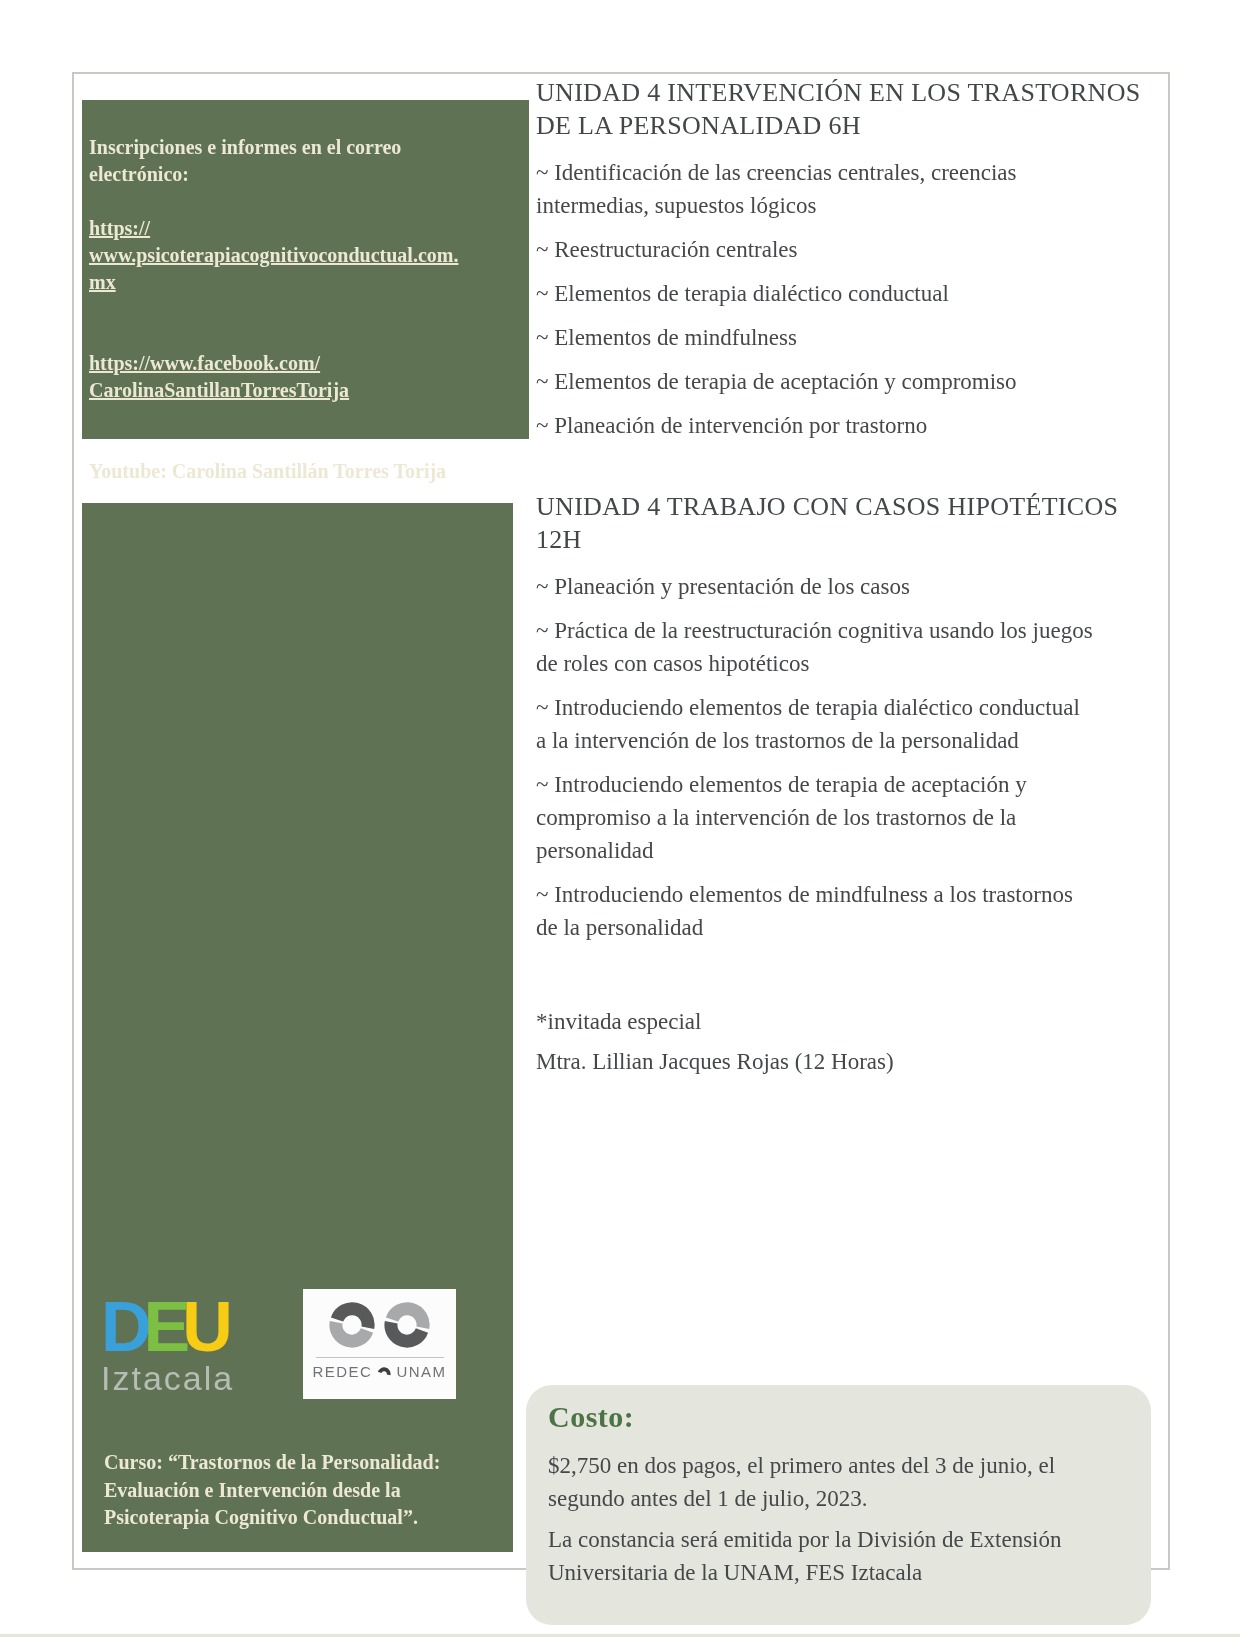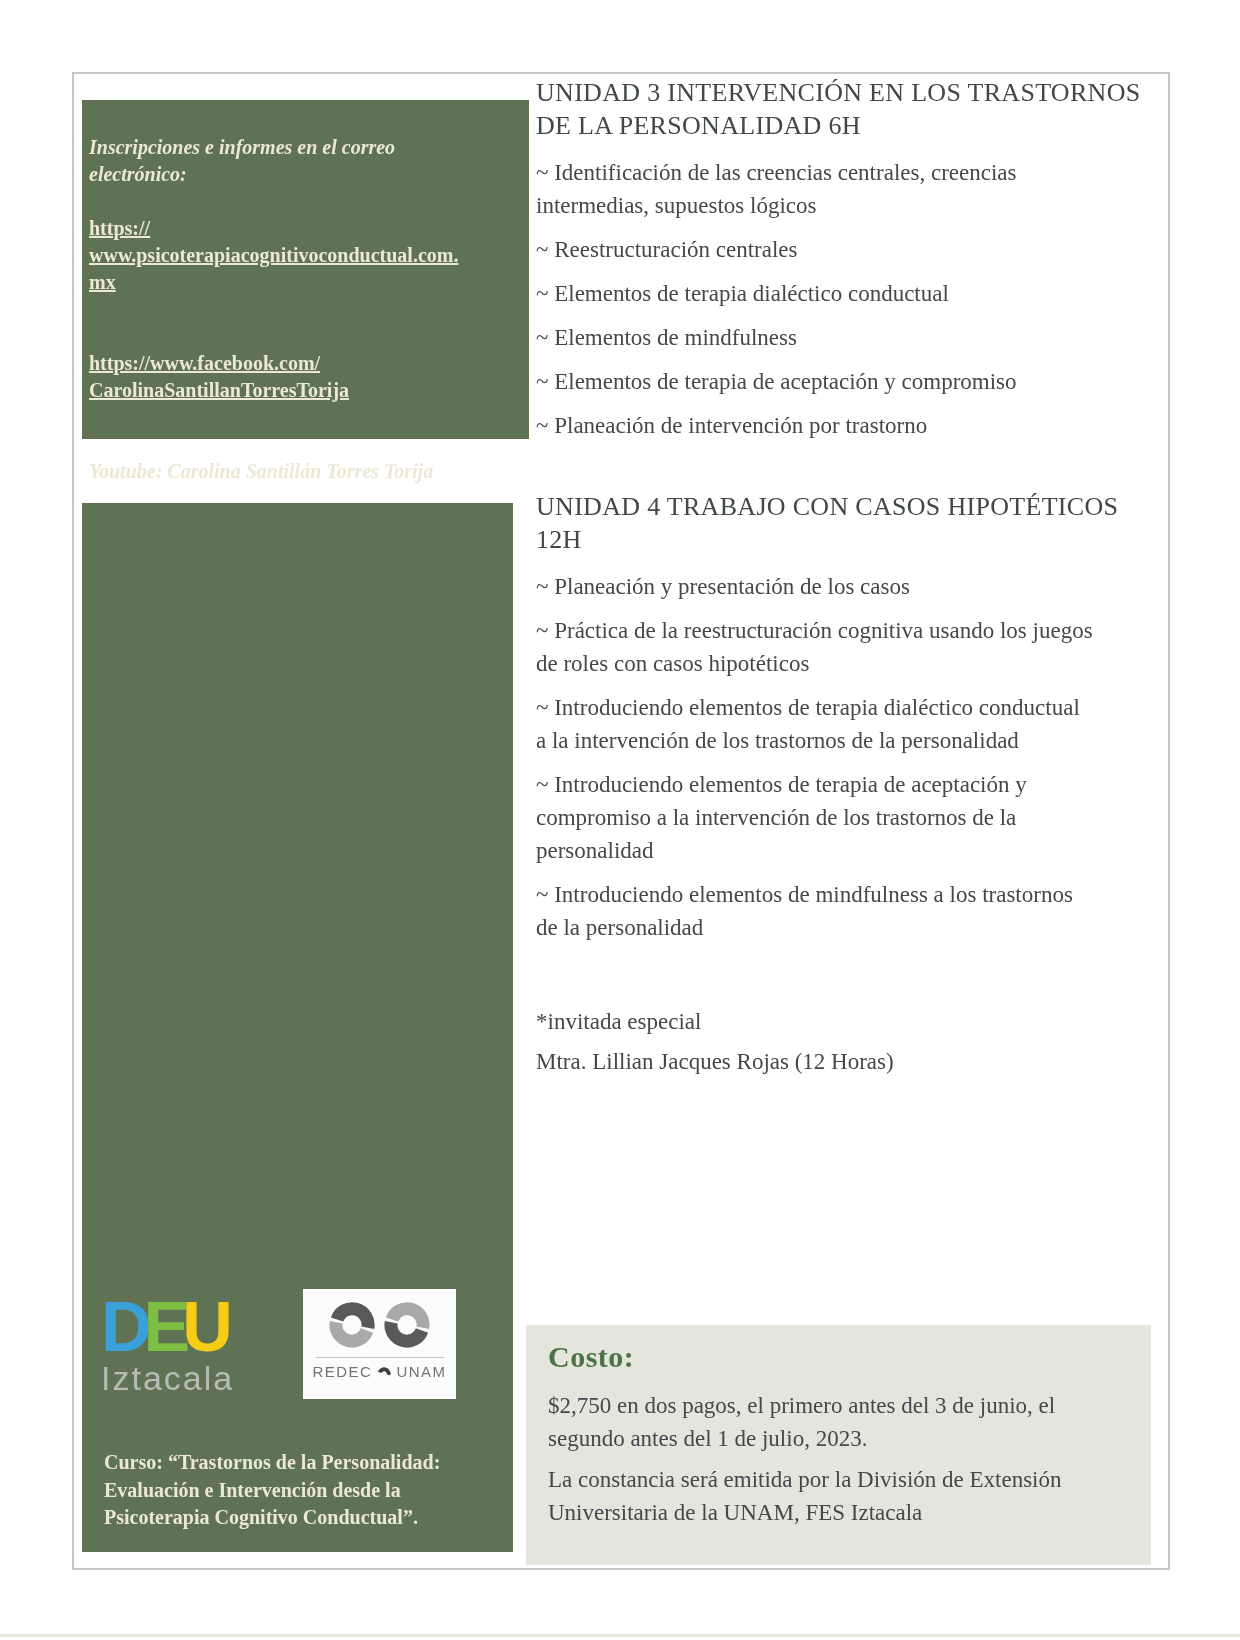--- a/index.html
+++ b/index.html
@@ -16,21 +16,21 @@
   }
   
   .contact-box{
     position:absolute;left:82px;top:100px;width:430px;height:332px;
     background:#5f7254;color:#ece8d4;
     font-weight:bold;font-size:20px;line-height:27px;
     padding:7px 10px 0 7px;
     white-space:pre-line;
   }
   .contact-box .grp{margin:0 0 27px 0;}
-  .contact-box .grp.tight{margin:0;font-style:italic;}
+  .contact-box .grp.tight{margin:0;}
   .link{text-decoration:underline;cursor:pointer;}
   .green-panel{
     position:absolute;left:82px;top:503px;width:431px;height:1049px;
     background:#5f7254;
   }
   
   .deu{position:absolute;left:101px;top:1294px;}
   .deu-letters{
     font-family:"Liberation Sans", sans-serif;font-weight:bold;
     font-size:70px;line-height:66px;letter-spacing:-8px;
@@ -67,22 +67,22 @@
     margin:0;font-weight:normal;font-size:26px;line-height:33px;
     letter-spacing:0.3px;color:#42474a;white-space:pre-line;
   }
   .unit-2{margin-top:48px;}
   .unit-list{list-style:none;margin:14px 0 0 0;padding:0;font-size:23px;line-height:33px;}
   .unit-list li{margin:0 0 11px 0;white-space:pre-line;}
   .guest{margin-top:58px;font-size:23px;line-height:40px;}
   .guest div{white-space:pre-line;}
   
   .costo-box{
-    position:absolute;left:526px;top:1325px;width:625px;height:240px;
-    background:#e4e6dd;padding:14px 20px 0 22px;box-sizing:border-box;
+    position:absolute;left:526px;top:1385px;width:625px;height:240px;
+    background:#e4e6dd;padding:14px 20px 0 22px;box-sizing:border-box;border-radius:26px;
   }
   .costo-heading{
     margin:0;font-size:30px;line-height:36px;font-weight:bold;color:#4c7346;
     letter-spacing:0.5px;
   }
   .costo-box p{
     margin:14px 0 0 0;font-size:23px;line-height:33px;color:#45484b;
     white-space:pre-line;
   }
   .costo-box p + p{margin-top:8px;}
@@ -132,21 +132,21 @@
     <span>UNAM</span>
   </div>
 </div>
 
 <div class="course-title">Curso: “Trastornos de la Personalidad:
 Evaluación e Intervención desde la
 Psicoterapia Cognitivo Conductual”.</div>
 
 <div class="right-col">
   <div>
-    <h2 class="unit-title">UNIDAD 3 INTERVENCIÓN EN LOS TRASTORNOS
+    <h2 class="unit-title">UNIDAD 4 INTERVENCIÓN EN LOS TRASTORNOS
 DE LA PERSONALIDAD 6H</h2>
     <ul class="unit-list">
       <li>~ Identificación de las creencias centrales, creencias
 intermedias, supuestos lógicos</li>
       <li>~ Reestructuración centrales</li>
       <li>~ Elementos de terapia dialéctico conductual</li>
       <li>~ Elementos de mindfulness</li>
       <li>~ Elementos de terapia de aceptación y compromiso</li>
       <li>~ Planeación de intervención por trastorno</li>
     </ul>

